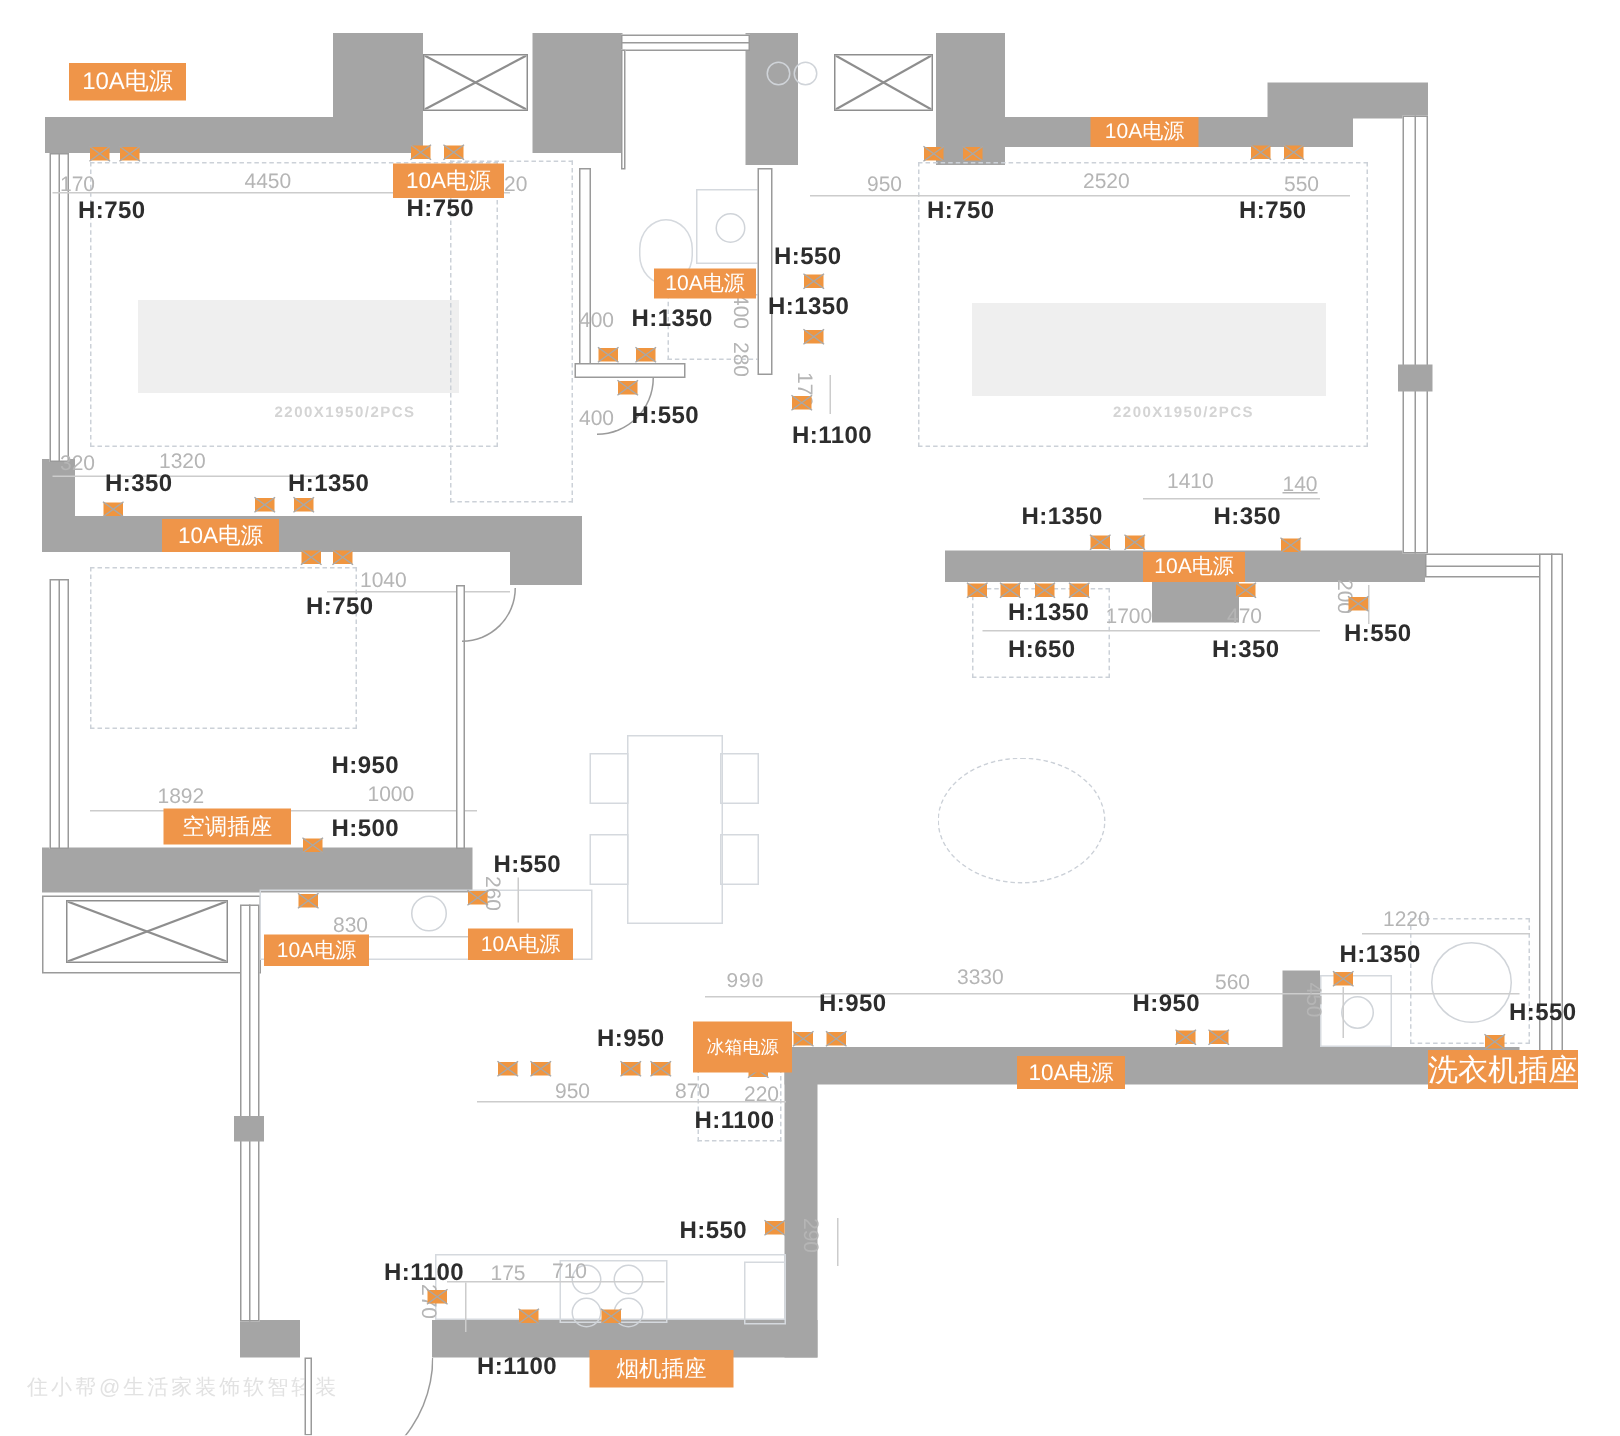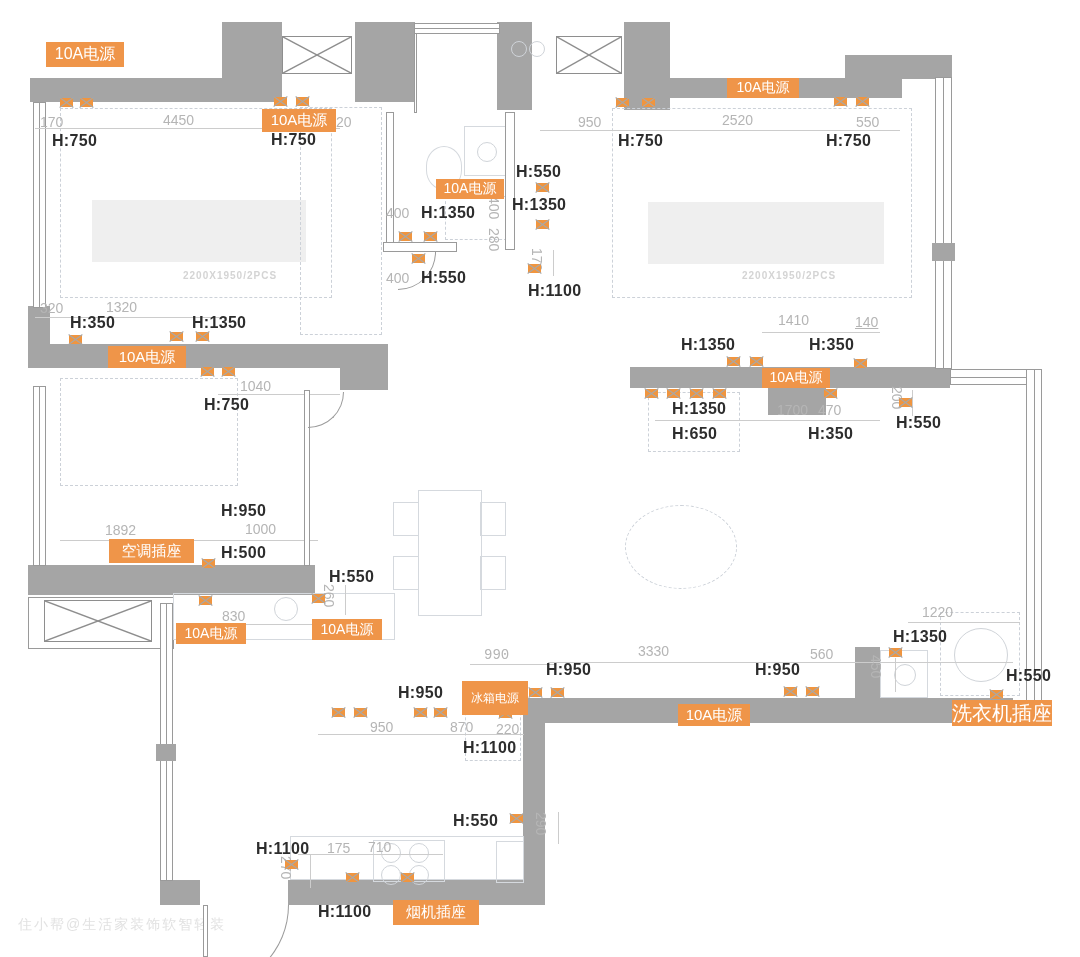--- a/index.html
+++ b/index.html
@@ -167,21 +167,21 @@
     <div class="dtext rot" style="left: 545px; top: 248px;">170</div>
     <div class="dtext" style="left: 40px; top: 300px;">320</div>
     <div class="dtext" style="left: 106px; top: 299px;">1320</div>
     <div class="dtext" style="left: 240px; top: 378px;">1040</div>
     <div class="dtext" style="left: 105px; top: 522px;">1892</div>
     <div class="dtext" style="left: 245px; top: 521px;">1000</div>
     <div class="dtext" style="left: 222px; top: 608px;">830</div>
     <div class="dtext rot" style="left: 337px; top: 584px;">260</div>
     <div class="dtext" style="left: 778px; top: 312px;">1410</div>
     <div class="dtext" style="left: 855px; top: 314px; text-decoration: underline;">140</div>
-    <div class="dtext" style="left: 737px; top: 402px; margin-left: 40px;">1700</div>
+    <div class="dtext" style="left: 737px; top: 402px;">1700</div>
     <div class="dtext" style="left: 818px; top: 402px;">470</div>
     <div class="dtext rot" style="left: 905px; top: 386px;">200</div>
     <div class="dtext" style="left: 484px; top: 647px; font-family: Liberation Mono, monospace;">990</div>
     <div class="dtext" style="left: 638px; top: 643px;">3330</div>
     <div class="dtext" style="left: 810px; top: 646px;">560</div>
     <div class="dtext" style="left: 370px; top: 719px;">950</div>
     <div class="dtext" style="left: 450px; top: 719px;">870</div>
     <div class="dtext" style="left: 496px; top: 721px;">220</div>
     <div class="dtext" style="left: 922px; top: 604px;">1220</div>
     <div class="dtext rot" style="left: 884px; top: 655px;">450</div>
@@ -272,14 +272,14 @@
     <div class="olabel" style="left: 436px; top: 179px; width: 68px; height: 20px; font-size: 14px;">10A电源</div>
     <div class="olabel" style="left: 727px; top: 78px; width: 72px; height: 20px; font-size: 14px;">10A电源</div>
     <div class="olabel" style="left: 108px; top: 346px; width: 78px; height: 22px; font-size: 15px;">10A电源</div>
     <div class="olabel" style="left: 762px; top: 368px; width: 68px; height: 20px; font-size: 14px;">10A电源</div>
     <div class="olabel" style="left: 109px; top: 539px; width: 85px; height: 24px; font-size: 15px;">空调插座</div>
     <div class="olabel" style="left: 176px; top: 623px; width: 70px; height: 21px; font-size: 14px;">10A电源</div>
     <div class="olabel" style="left: 312px; top: 619px; width: 70px; height: 21px; font-size: 14px;">10A电源</div>
     <div class="olabel" style="left: 462px; top: 681px; width: 66px; height: 34px; font-size: 12px;">冰箱电源</div>
     <div class="olabel" style="left: 678px; top: 704px; width: 72px; height: 22px; font-size: 15px;">10A电源</div>
     <div class="olabel" style="left: 952px; top: 700px; width: 100px; height: 26px; font-size: 20px;">洗衣机插座</div>
-    <div class="olabel" style="left: 393px; top: 900px; width: 86px; height: 25px; font-size: 15px;">烟机插座</div>
+    <div class="olabel" style="left: 393px; top: 900px; width: 96px; height: 25px; font-size: 15px;">烟机插座</div>
   </div>
 
 </body></html>

